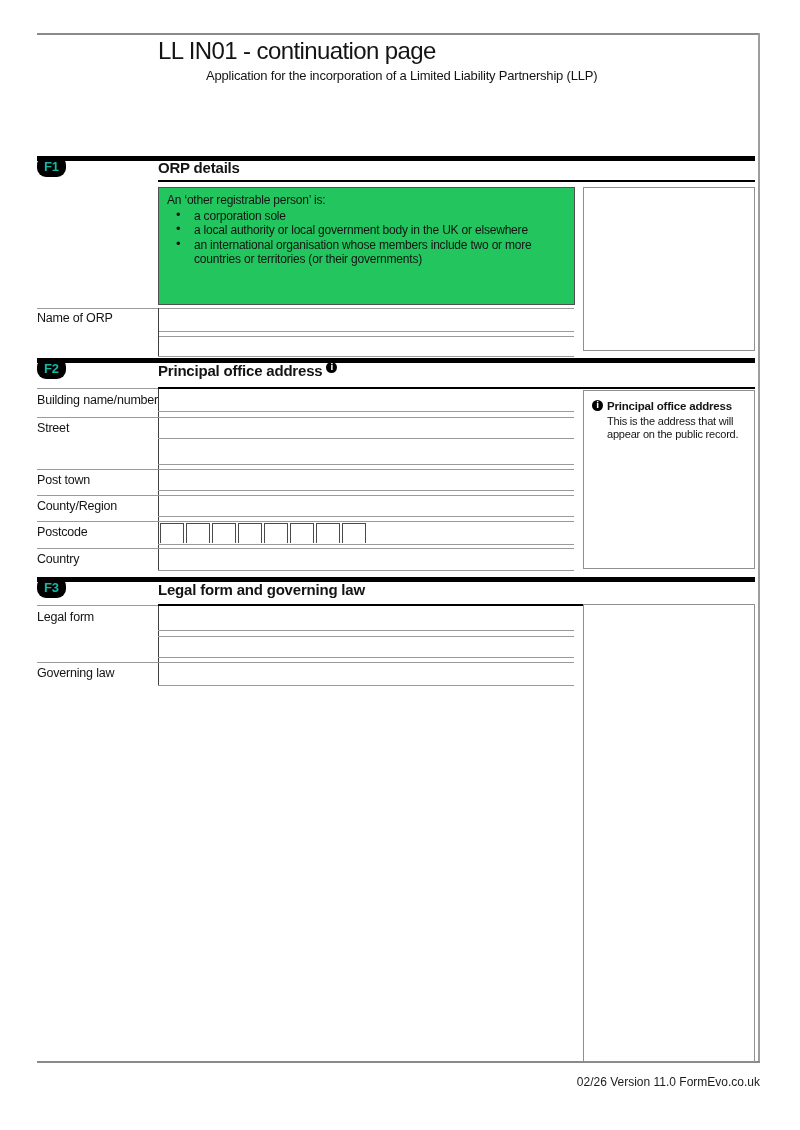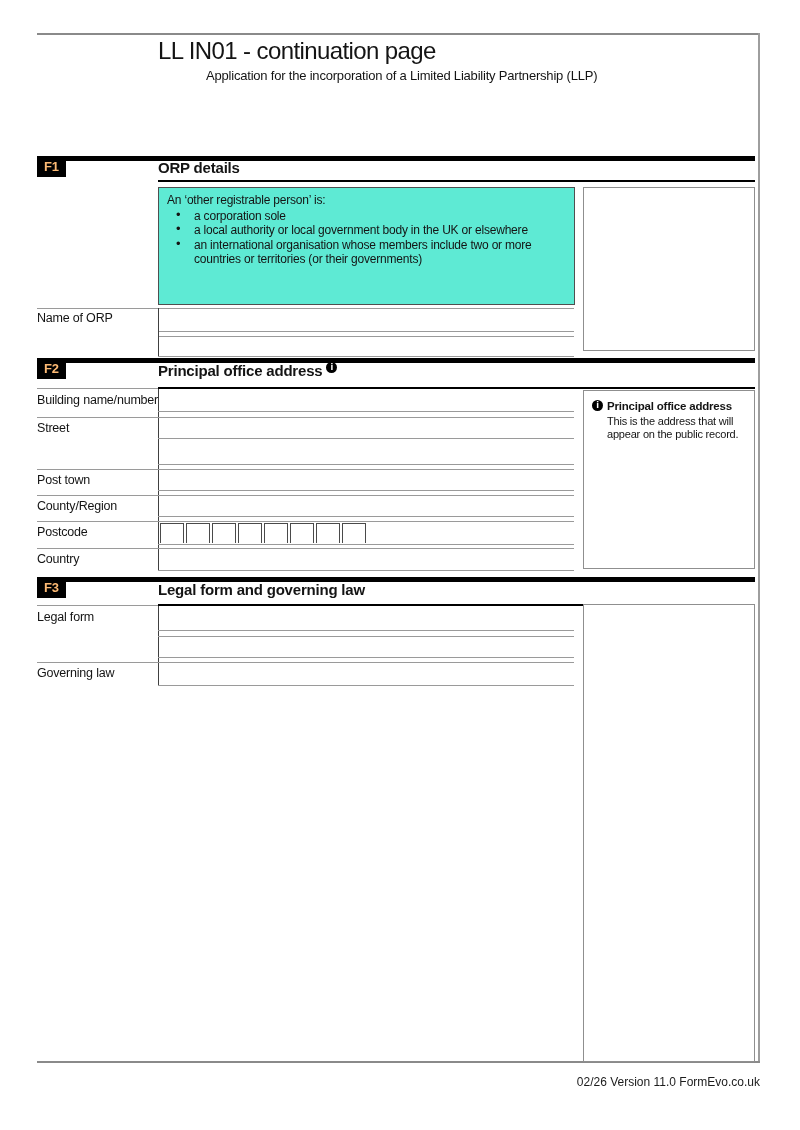--- a/index.html
+++ b/index.html
@@ -8,30 +8,30 @@
         font-family:"Liberation Sans",sans-serif;color:#141414;letter-spacing:-0.2px;}
   
   .frame-h{position:absolute;height:2px;background:#8a8a8a;}
   .frame-v{position:absolute;width:2px;background:#9e9e9e;}
   
   .doc-title{position:absolute;left:158px;top:37px;font-size:24px;letter-spacing:-0.6px;white-space:nowrap;}
   .doc-sub{position:absolute;left:158px;top:68px;font-size:13px;letter-spacing:-0.2px;white-space:nowrap;margin-left:48px;}
   .group-heading{position:absolute;left:37px;top:130px;font-size:15px;font-weight:bold;white-space:nowrap;}
   
   .bar{position:absolute;left:37px;width:718px;height:5px;background:#000;}
-  .badge{position:absolute;left:37px;width:29px;height:21px;background:#000;color:#fdba74;
-         font-size:13px;font-weight:bold;text-align:center;line-height:21px;}
+  .badge{position:absolute;left:37px;width:29px;height:21px;background:#000;color:#14b8a6;
+         font-size:13px;font-weight:bold;text-align:center;line-height:21px;border-radius:9px;}
   .stitle{position:absolute;left:158px;font-size:15px;font-weight:bold;white-space:nowrap;}
   .underline{position:absolute;left:158px;width:597px;height:2px;background:#000;}
   
   .hl{position:absolute;height:1px;background:#9a9a9a;}
   .vl{position:absolute;width:1px;background:#404040;}
   
   .note-box{position:absolute;left:158px;width:417px;border:1px solid #4f4f4f;box-sizing:border-box;
-            background:#5eead4;padding:5px 8px 0 8px;font-size:12px;line-height:14.6px;}
+            background:#22c55e;padding:5px 8px 0 8px;font-size:12px;line-height:14.6px;}
   .side-box{position:absolute;left:583px;width:172px;border:1px solid #8f8f8f;box-sizing:border-box;background:#fff;}
   .bullets{margin:1px 0 12px 0;padding:0;list-style:none;}
   .bullets li{position:relative;padding-left:27px;}
   .bullets li::before{content:"\2022";position:absolute;left:9px;top:-1px;font-size:13px;}
   
   .flabel{position:absolute;left:37px;font-size:12.5px;white-space:nowrap;}
   
   .input-area{position:absolute;background:transparent;}
   .pbox{position:absolute;width:24px;height:20px;box-sizing:border-box;background:#fff;
         border:1px solid #4a4a4a;border-bottom:none;}

